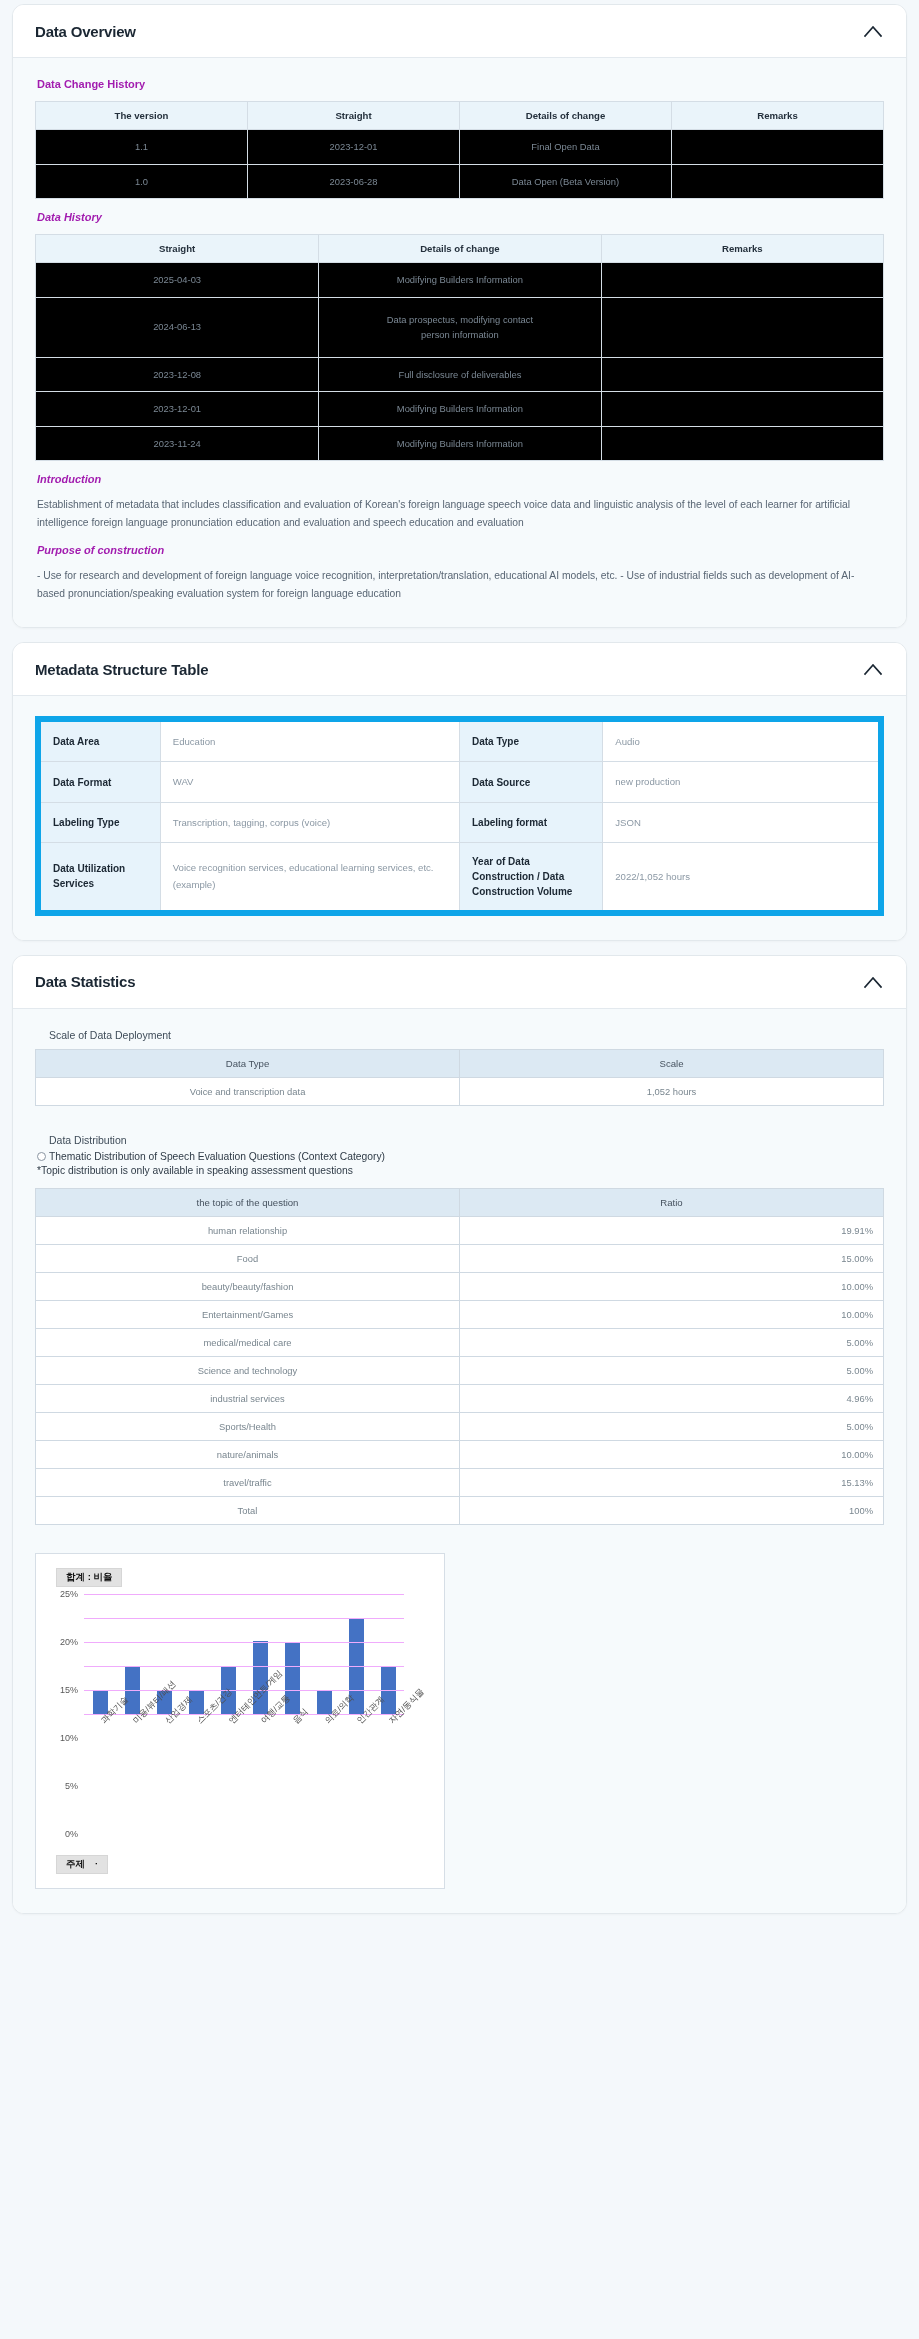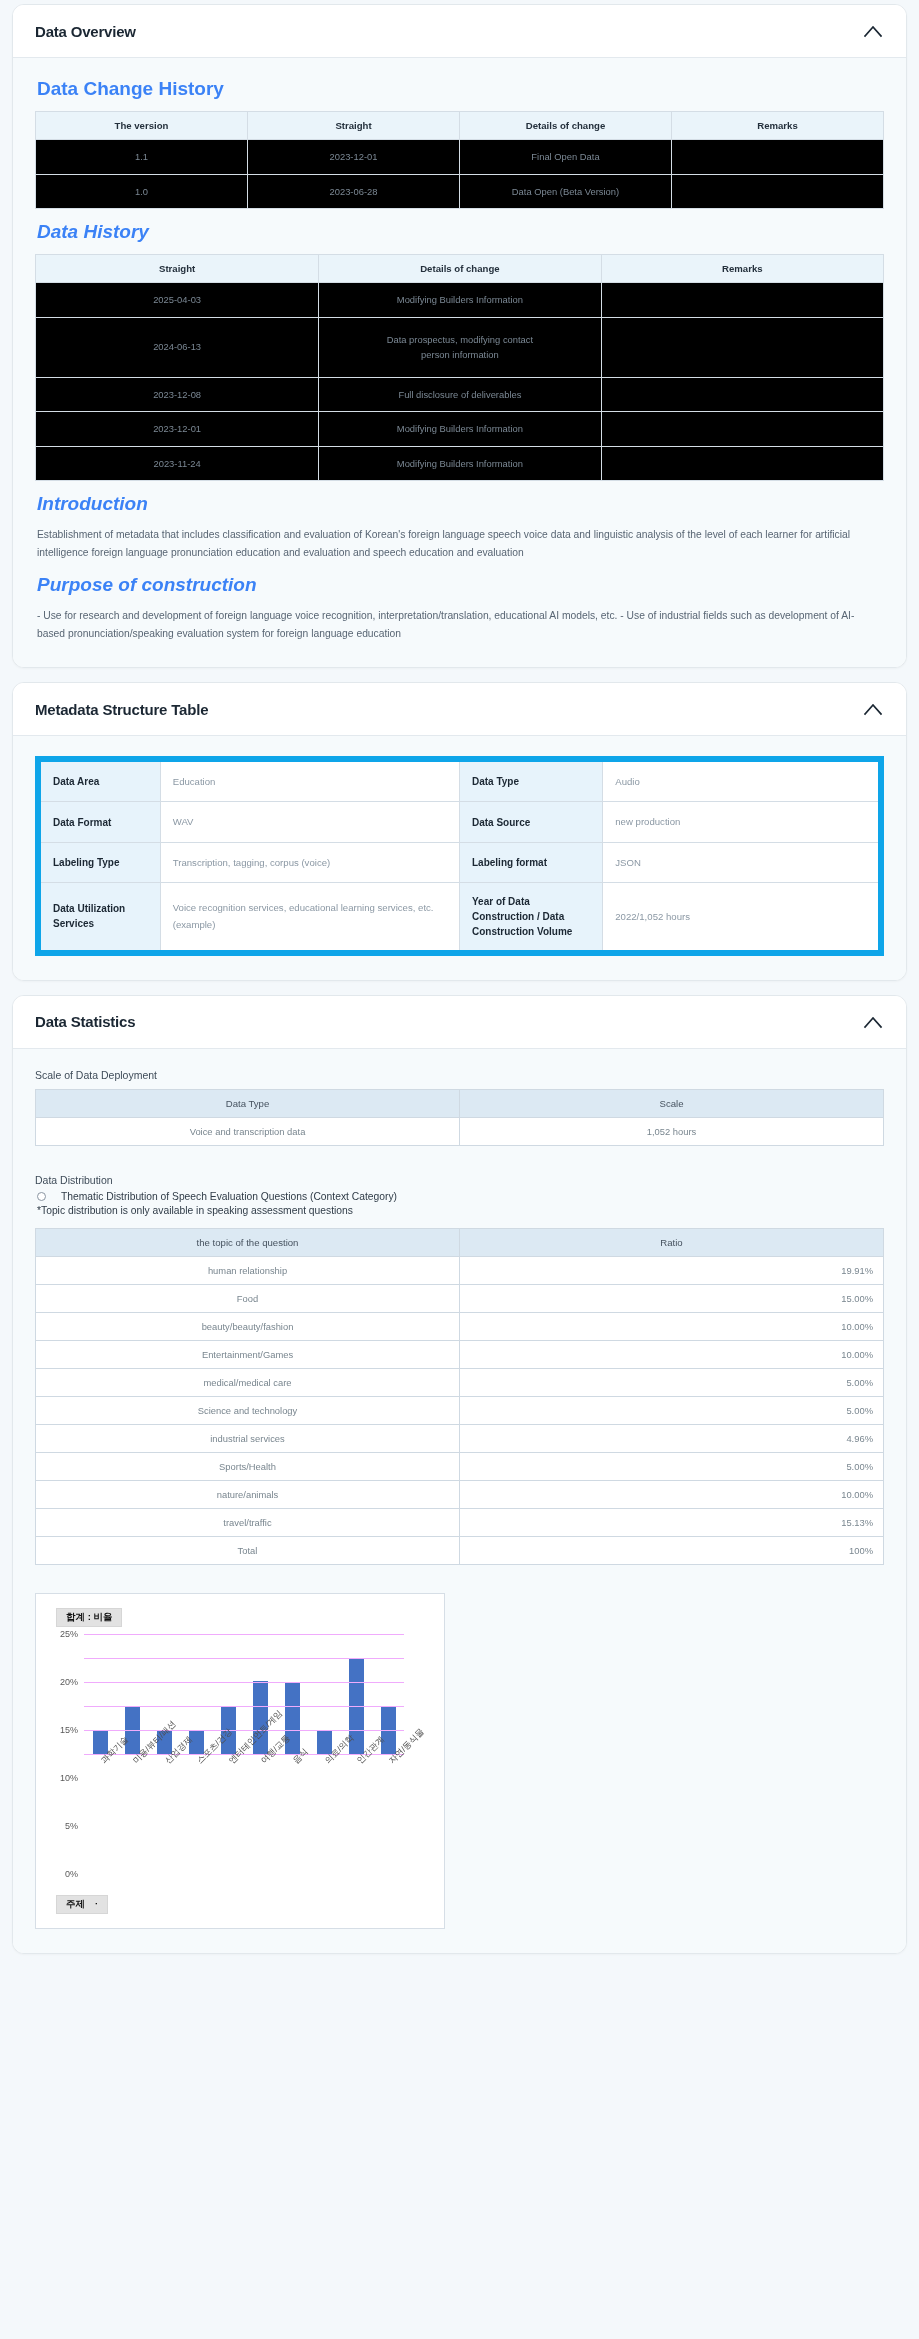--- a/index.html
+++ b/index.html
@@ -44,30 +44,30 @@
     cursor: pointer;
   }
   .chevron svg { display: block; }
   .panel-body {
     background: #f6fafc;
     padding: 20px 22px 24px 22px;
   }
 
   
   .sec-title {
-    font-size: 19px;
+    font-size: 11px;
     font-weight: bold;
-    color: #3b82f6;
+    color: #a21caf;
     margin: 0 0 11px 2px;
   }
   .sec-title.mt { margin-top: 12px; font-style: italic; }
   .sub-label {
     font-size: 10.5px;
     color: #3f4c59;
-    margin: 0 0 8px 0;
+    margin: 0 0 8px 14px;
   }
   .para {
     font-size: 10.3px;
     color: #586573;
     line-height: 1.75;
     margin: 0 2px 0 2px;
   }
 
   
   table.dt {
@@ -145,21 +145,21 @@
     color: #79868f;
     padding: 8px 10px;
     text-align: center;
   }
   table.stat td.right { text-align: right; }
 
   
   .radio-line {
     display: flex;
     align-items: center;
-    gap: 15px;
+    gap: 3px;
     margin: 0 0 3px 2px;
   }
   .radio-dot {
     width: 9px; height: 9px;
     border: 1px solid #8a96a2;
     border-radius: 50%;
     background: #fff;
     flex: 0 0 auto;
     cursor: pointer;
   }

